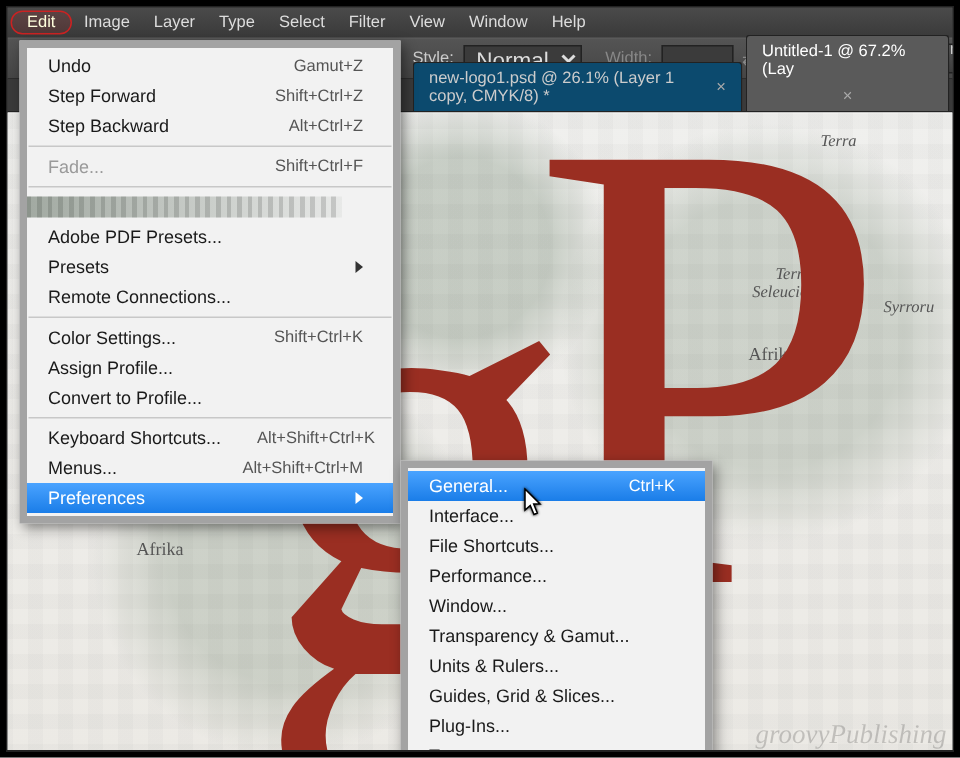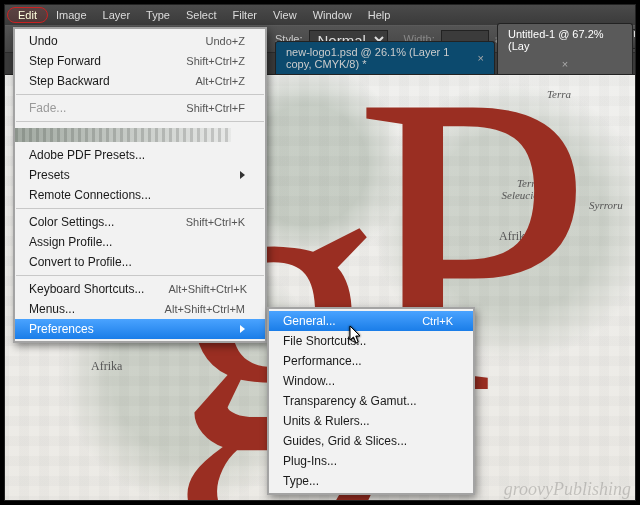--- a/index.html
+++ b/index.html
@@ -36,21 +36,21 @@
   .pixelate { position:absolute; inset:0; background-image:
      repeating-linear-gradient(0deg, rgba(0,0,0,.02) 0 10px, rgba(0,0,0,0) 10px 20px),
      repeating-linear-gradient(90deg, rgba(0,0,0,.02) 0 10px, rgba(0,0,0,0) 10px 20px); }
   .maplbl { position:absolute; font-size: 12px; color:#555; font-family: Georgia, serif; }
   .maplbl.smallit { font-style: italic; font-size: 11px; }
   .letters { position:absolute; top:-40px; left:170px; font-family: Georgia, "Times New Roman", serif; font-size: 430px; color:#9a2e22; font-weight: 400; line-height: 1; letter-spacing: -30px; white-space: nowrap; }
   .letters .g { display:inline-block; transform: translateY(60px); }
   .watermark { position:absolute; right: 10px; bottom: 6px; color: rgba(0,0,0,.18); font-style: italic; font-family: Georgia, serif; font-size: 18px; }
 
   
-  .menu { position:absolute; background: #f2f2f2; border: 2px solid #a3a3a3; box-shadow: 2px 3px 8px rgba(0,0,0,.45); font-size: 12px; color:#1a1a1a; padding: 2px 0; }
+  .menu { position:absolute; background: #f2f2f2; border: 5px solid #a3a3a3; box-shadow: 2px 3px 8px rgba(0,0,0,.45); font-size: 12px; color:#1a1a1a; padding: 2px 0; }
   .menu .row { display:flex; justify-content: space-between; align-items: center; padding: 3px 20px 3px 14px; white-space: nowrap; min-height: 20px; }
   .menu .row .arrow { width: 0; height: 0; border-top: 4px solid transparent; border-bottom: 4px solid transparent; border-left: 5px solid #333; margin-left: 12px; }
   .menu .row.disabled { color:#9a9a9a; }
   .menu hr { border: none; border-top: 1px solid #c8c8c8; margin: 3px 1px; }
   .menu .row.highlight { background: linear-gradient(#4aa3ff,#1a7de8); color:#fff; }
   .menu .row.highlight .arrow { border-left-color:#fff; }
   .menu .row .sc { color:#555; padding-left: 24px; font-size: 11px; }
   .menu .row.highlight .sc { color:#fff; }
   .menu .row .ripped { height: 14px; width: 100%; background:
       linear-gradient(90deg, rgba(40,60,40,.4), rgba(40,60,40,.05)),
@@ -114,21 +114,21 @@
       <span class="maplbl smallit" style="top:108px; left:490px; width:80px; text-align:center">Terra Seleuciorum</span>
       <span class="maplbl smallit" style="top:130px; left:590px">Syrroru</span>
       <div class="letters"><span class="g">g</span>P</div>
       <div class="watermark">groovyPublishing</div>
     </div>
   </div>
 
   <div class="menu" id="edit-menu">
       <div class="row">
         <span>Undo</span>
-        <span class="sc">Undo+Z</span>
+        <span class="sc">Gamut+Z</span>
       </div>
       <div class="row">
         <span>Step Forward</span>
         <span class="sc">Shift+Ctrl+Z</span>
       </div>
       <div class="row">
         <span>Step Backward</span>
         <span class="sc">Alt+Ctrl+Z</span>
       </div>
       <hr>
@@ -173,20 +173,23 @@
       <div class="row highlight">
         <span>Preferences</span>
         <span class="arrow"></span>
       </div>
     </div>
 
   <div class="menu" id="pref-submenu">
       <div class="row highlight">
         <span>General...</span>
         <span class="sc">Ctrl+K</span>
+      </div>
+      <div class="row">
+        <span>Interface...</span>
       </div>
       <div class="row">
         <span>File Shortcuts...</span>
       </div>
       <div class="row">
         <span>Performance...</span>
       </div>
       <div class="row">
         <span>Window...</span>
       </div>

